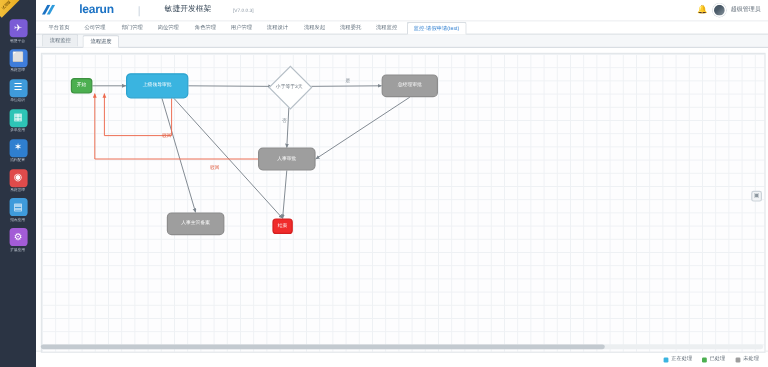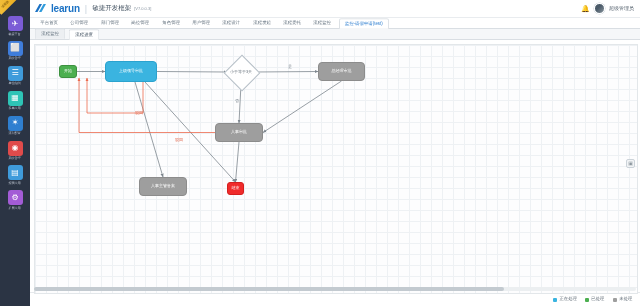--- a/index.html
+++ b/index.html
@@ -42,21 +42,21 @@
     letter-spacing:-.1px;white-space:nowrap;transform:scale(.92);
   }
 
   
   .main{flex:1;display:flex;flex-direction:column;min-width:0;background:#fff;}
 
   .topbar{
     height:18px;flex:0 0 18px;background:#fff;display:flex;align-items:center;
     border-bottom:1px solid #e9ecef;padding:0 4px;box-sizing:border-box;
   }
-  .logo-wrap{display:flex;align-items:center;gap:3px;}
+  .logo-wrap{display:flex;align-items:center;gap:18px;}
   .logo-mark{width:14px;height:10px;position:relative;}
   .logo-txt{font-size:10px;font-weight:bold;color:#1b72c4;line-height:1;letter-spacing:-.2px;}
   .logo-div{color:#c8d2dc;font-size:9px;margin:0 2px;}
   .logo-sub{font-size:6.5px;color:#3a4a5a;line-height:1;}
   .logo-ver{font-size:4px;color:#8c98a4;}
   .top-right{margin-left:auto;display:flex;align-items:center;gap:4px;padding-right:2px;}
   .bell{font-size:7px;color:#50606f;line-height:1;}
   .avatar{
     width:9px;height:9px;border-radius:50%;
     background:linear-gradient(135deg,#4a5a68 40%,#8a969f 100%);

